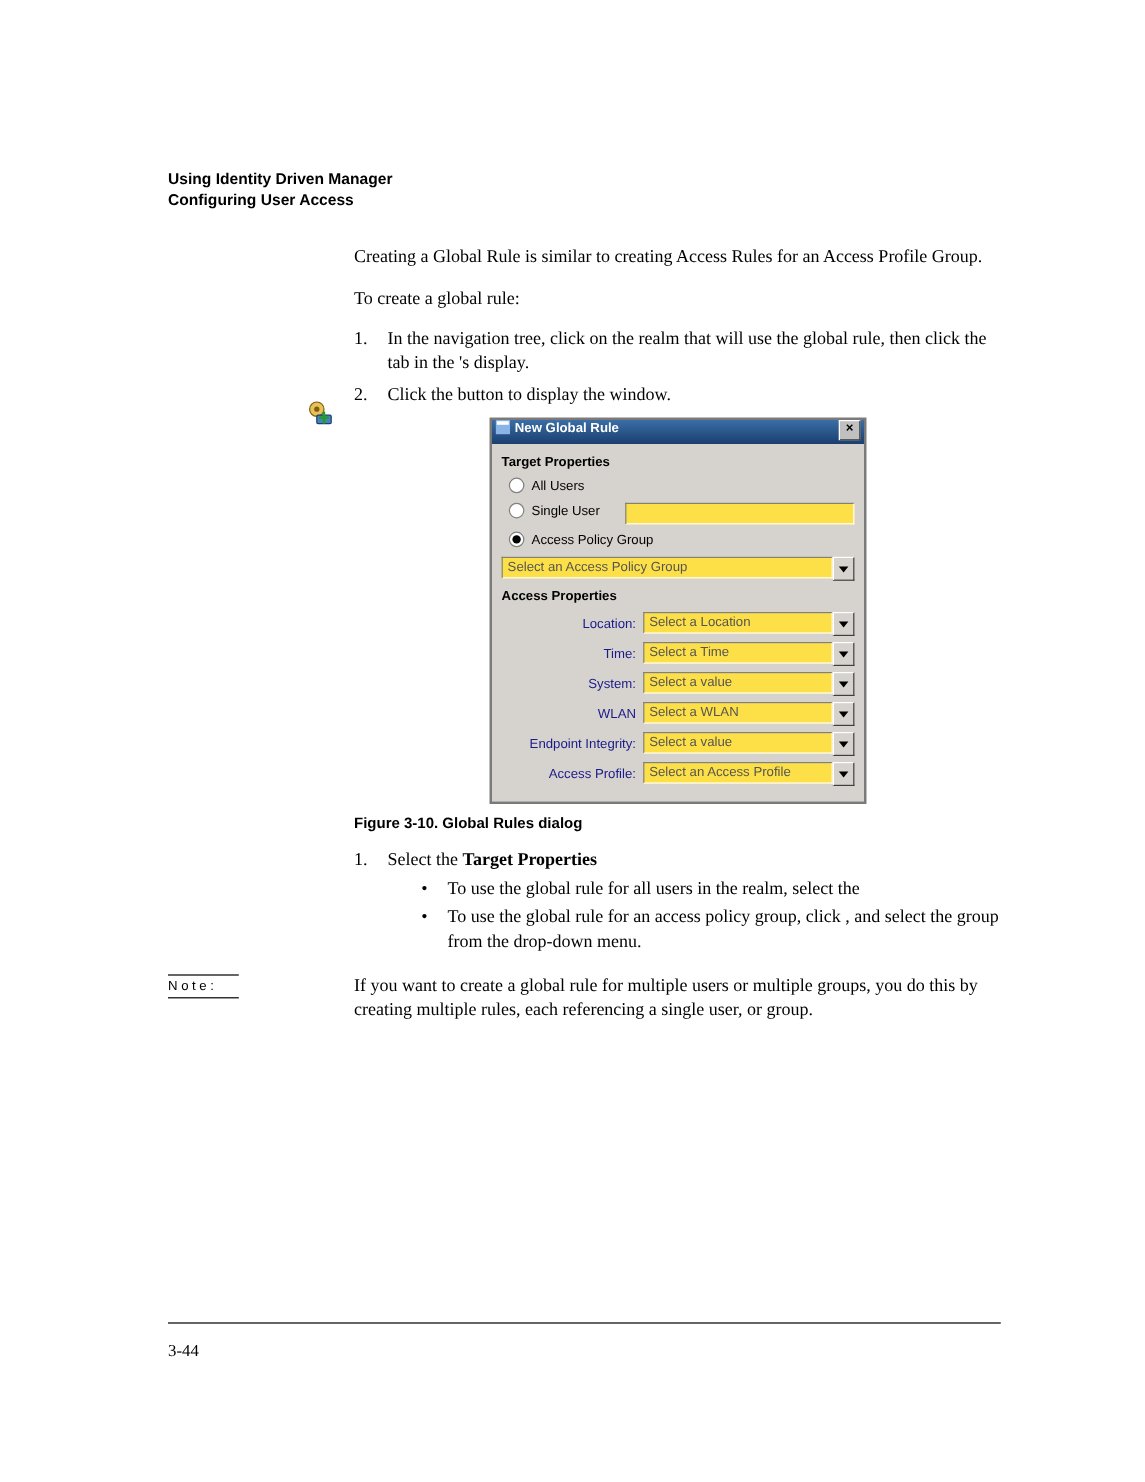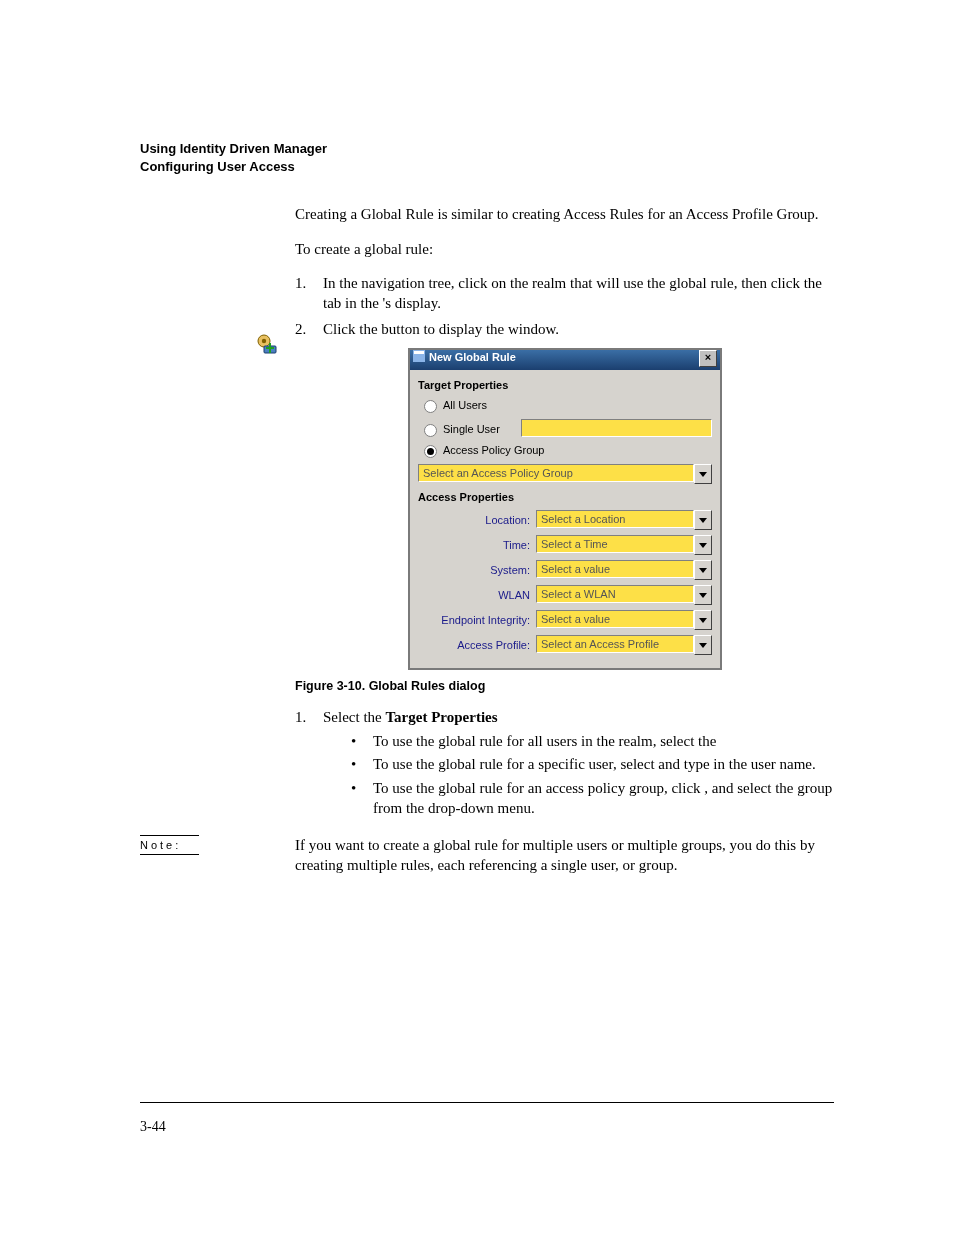--- a/index.html
+++ b/index.html
@@ -22,21 +22,21 @@
   .footer{position:absolute;left:140px;right:120px;bottom:100px;border-top:1.5px solid #000;padding-top:16px;font-size:14px}
   
   .dlg{width:310px;margin:8px auto 8px auto;border:2px solid #7a7a7a;background:#d6d3ce;font-family:Tahoma,Arial,sans-serif;font-size:11px;color:#000}
   .titlebar{height:20px;background:linear-gradient(#3a6ea5,#1b3f6f);color:#fff;display:flex;padding:0 3px;font-weight:700}
   .titlebar .ti{width:12px;height:12px;margin-right:4px}
   .titlebar .spacer{flex:1}
   .closebox{width:16px;height:15px;background:#c0c0c0;border:1px solid #fff;border-right-color:#404040;border-bottom-color:#404040;color:#000;font:700 11px/13px Arial;text-align:center}
   .dlg-body{padding:4px 8px 8px 8px}
   .grp-title{font-weight:700;font-size:11px;margin:4px 0 3px 0}
   .grp-title::after{content:"";display:inline-block;vertical-align:middle;margin-left:6px}
-  .radio-row{display:flex;align-items:flex-end;margin:6px 0 6px 6px}
+  .radio-row{display:flex;align-items:flex-start;margin:6px 0 6px 6px}
   .radio{width:11px;height:11px;border:1px solid #808080;border-radius:50%;background:#fff;margin-right:6px;position:relative;flex:none}
   .radio.checked::after{content:"";position:absolute;inset:2px;border-radius:50%;background:#000}
   .sunken{border:1px solid #808080;border-right-color:#fff;border-bottom-color:#fff;background:#fde047;height:18px;box-sizing:border-box;padding:1px 4px;font-size:11px;color:#555;display:flex;align-items:center}
   .drop{display:flex}
   .drop .sunken{flex:1}
   .drop .btn-v{width:16px;height:18px;background:#d6d3ce;border:1px solid #fff;border-right-color:#404040;border-bottom-color:#404040;display:flex;align-items:center;justify-content:center;flex:none}
   .tri{width:0;height:0;border-left:4px solid transparent;border-right:4px solid transparent;border-top:5px solid #000}
   .prop-row{display:flex;align-items:center;margin:5px 0}
   .prop-label{width:112px;text-align:right;padding-right:6px;color:#1a1a8a;font-size:11px}
   .prop-row .drop{flex:1}
@@ -164,23 +164,20 @@
 
     <div class="step">
       <div class="step-num">1.</div>
       <div class="step-txt">
         <span>Select the </span><b>Target Properties</b>
         <ul class="bullets" id="bul">
             <li>
               <span>To use the global rule for all users in the realm, select the</span>
             </li>
             <li>
-              <span>To use the global rule for a specific user, select                  and type in the user name.</span>
-            </li>
-            <li>
               <span>To use the global rule for an access policy group, click                         , and select the group from the drop-down menu.</span>
             </li>
           </ul>
       </div>
     </div>
   </div>
 
   <div class="note-row">
     <div class="note-left"><span class="note-label">Note:</span></div>
     <div class="note-right">If you want to create a global rule for multiple users or multiple groups, you do this by creating multiple rules, each referencing a single user, or group.</div>

